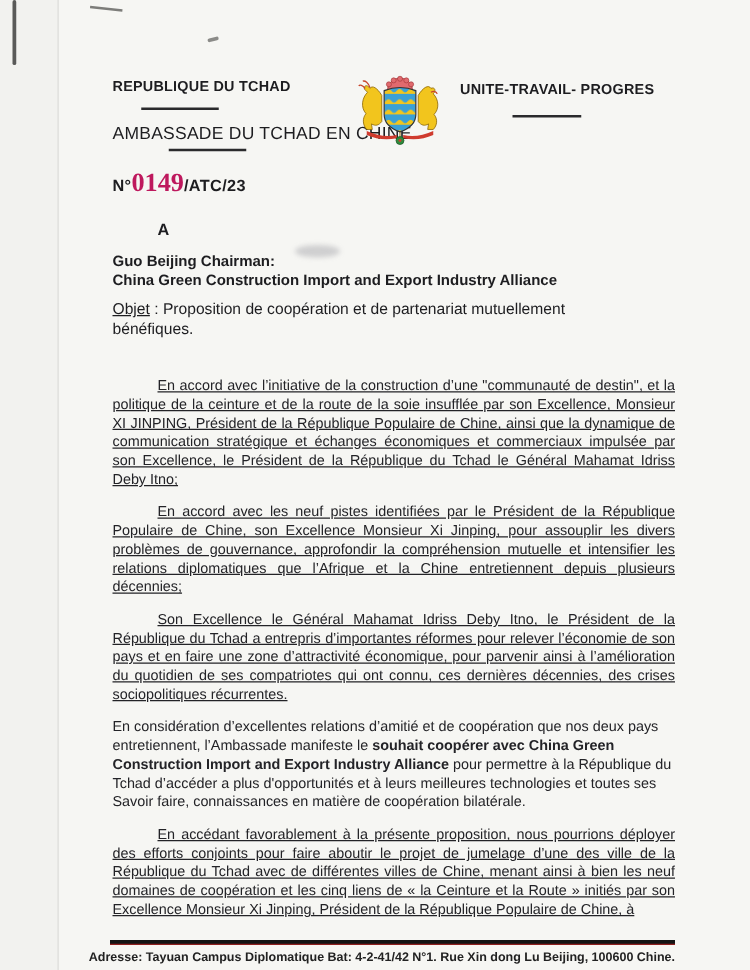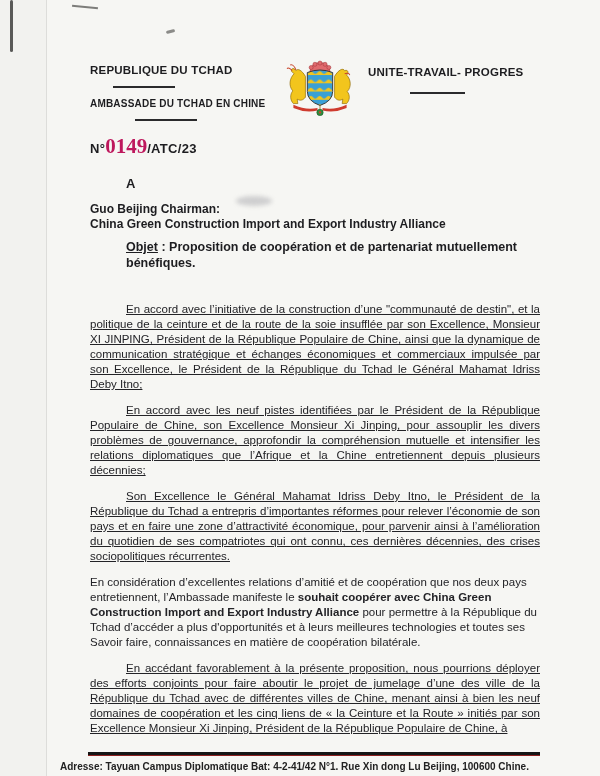--- a/index.html
+++ b/index.html
@@ -13,51 +13,51 @@
   
   .margin-strip { left:0; top:0; width:46px; height:776px; background:#f2f2ef; }
   .page-edge   { left:46px; top:0; width:1px; height:776px; background:rgba(0,0,0,0.10); }
   .scan-mark-1 { left:10px; top:0; width:3px; height:52px; background:#5a5a58; border-radius:2px; }
   .scan-mark-2 { left:72px; top:6px; width:26px; height:2px; background:#7d7d7a; transform:rotate(6deg); }
   .scan-mark-3 { left:166px; top:30px; width:9px; height:3px; background:#8b8b88; transform:rotate(-14deg); border-radius:2px; }
   .smudge { left:236px; top:196px; width:36px; height:10px; background:rgba(120,120,128,0.30); border-radius:50%; filter:blur(2px); }
 
   
   .org1 { left:90px; top:64px;  font-size:11.5px; font-weight:bold; letter-spacing:0.2px; }
-  .org2 { left:90px; top:98px;  font-size:10px; font-weight:bold; letter-spacing:0.2px; }
+  .org2 { left:90px; top:98px;  font-size:14px; font-weight:normal; letter-spacing:0.2px; }
   .motto{ left:368px; top:66px; font-size:11.5px; font-weight:bold; letter-spacing:0.2px; }
   .rule { height:0; border-top:2px solid #2a2a2c; }
   .rule-org1 { left:113px; top:86px;  width:62px; }
   .rule-org2 { left:135px; top:119px; width:62px; }
   .rule-motto{ left:410px; top:92px;  width:55px; }
   .coat { left:282px; top:57px; width:76px; height:64px; }
 
   
   .ref { left:90px; top:136px; display:flex; align-items:baseline; }
   .ref-prefix, .ref-suffix { font-size:13px; font-weight:bold; letter-spacing:0.3px; }
   .ref-number { font-family:"Liberation Serif", serif; font-size:21px; font-weight:bold; line-height:1; }
   .dateline { left:368px; top:146px; font-size:12.5px; font-weight:bold; }
 
   
   .salutation { left:126px; top:176px; font-size:13px; font-weight:bold; }
   .addr-name  { left:90px;  top:202px; font-size:12px; font-weight:bold; }
   .addr-org   { left:90px;  top:217px; font-size:12px; font-weight:bold; }
-  .subject    { left:90px;  top:239px; width:424px; font-size:12.5px; font-weight:bold; line-height:16px;margin-left:36px; }
+  .subject    { left:90px;  top:239px; width:424px; font-size:12.5px; font-weight:normal; line-height:16px; }
   .subject-label { text-decoration:underline; }
 
   
   .body-block { left:90px; top:302px; width:450px; font-size:11.5px; line-height:15px; color:#232327; }
   .body-block p { margin:0 0 11px 0; }
   .just   { text-align:justify; text-indent:36px;text-decoration:underline; }
   .p-left { text-align:left; text-indent:0; }
   .b { font-weight:bold; }
 
   
   .footer-rule { left:88px; top:752px; width:452px; height:3px; background:#141414; border-bottom:1px solid #8d1f1f; }
-  .footer-text { left:60px; top:761px; width:480px; text-align:left; font-size:10px; font-weight:bold; color:#222; white-space:nowrap; }
+  .footer-text { left:60px; top:761px; width:480px; text-align:right; font-size:10px; font-weight:bold; color:#222; white-space:nowrap; }
 </style>
 </head>
 <body>
 
 <div class="canvas">
 
   <div class="abs margin-strip"></div>
   <div class="abs page-edge"></div>
   <div class="abs scan-mark-1"></div>
   <div class="abs scan-mark-2"></div>

